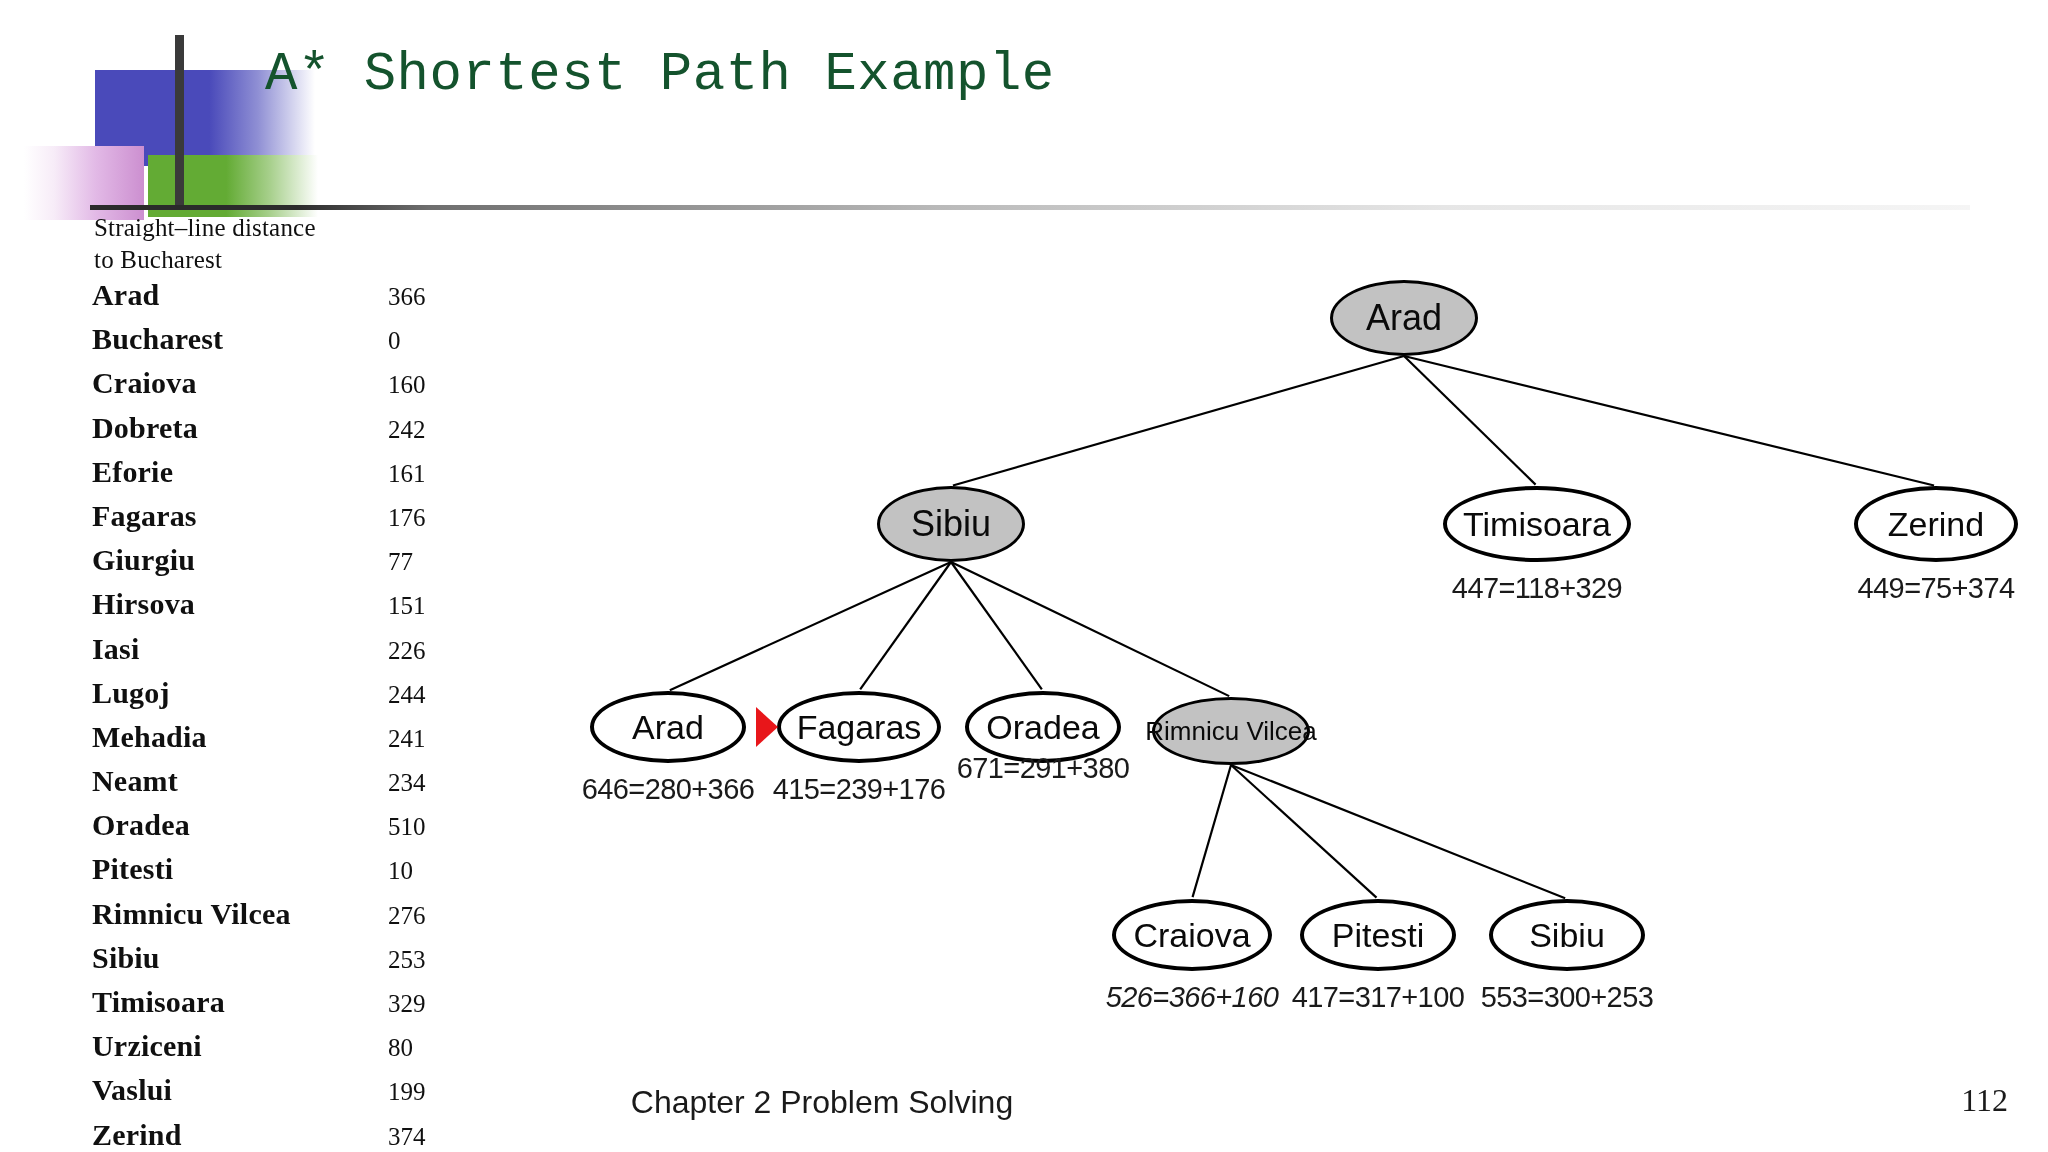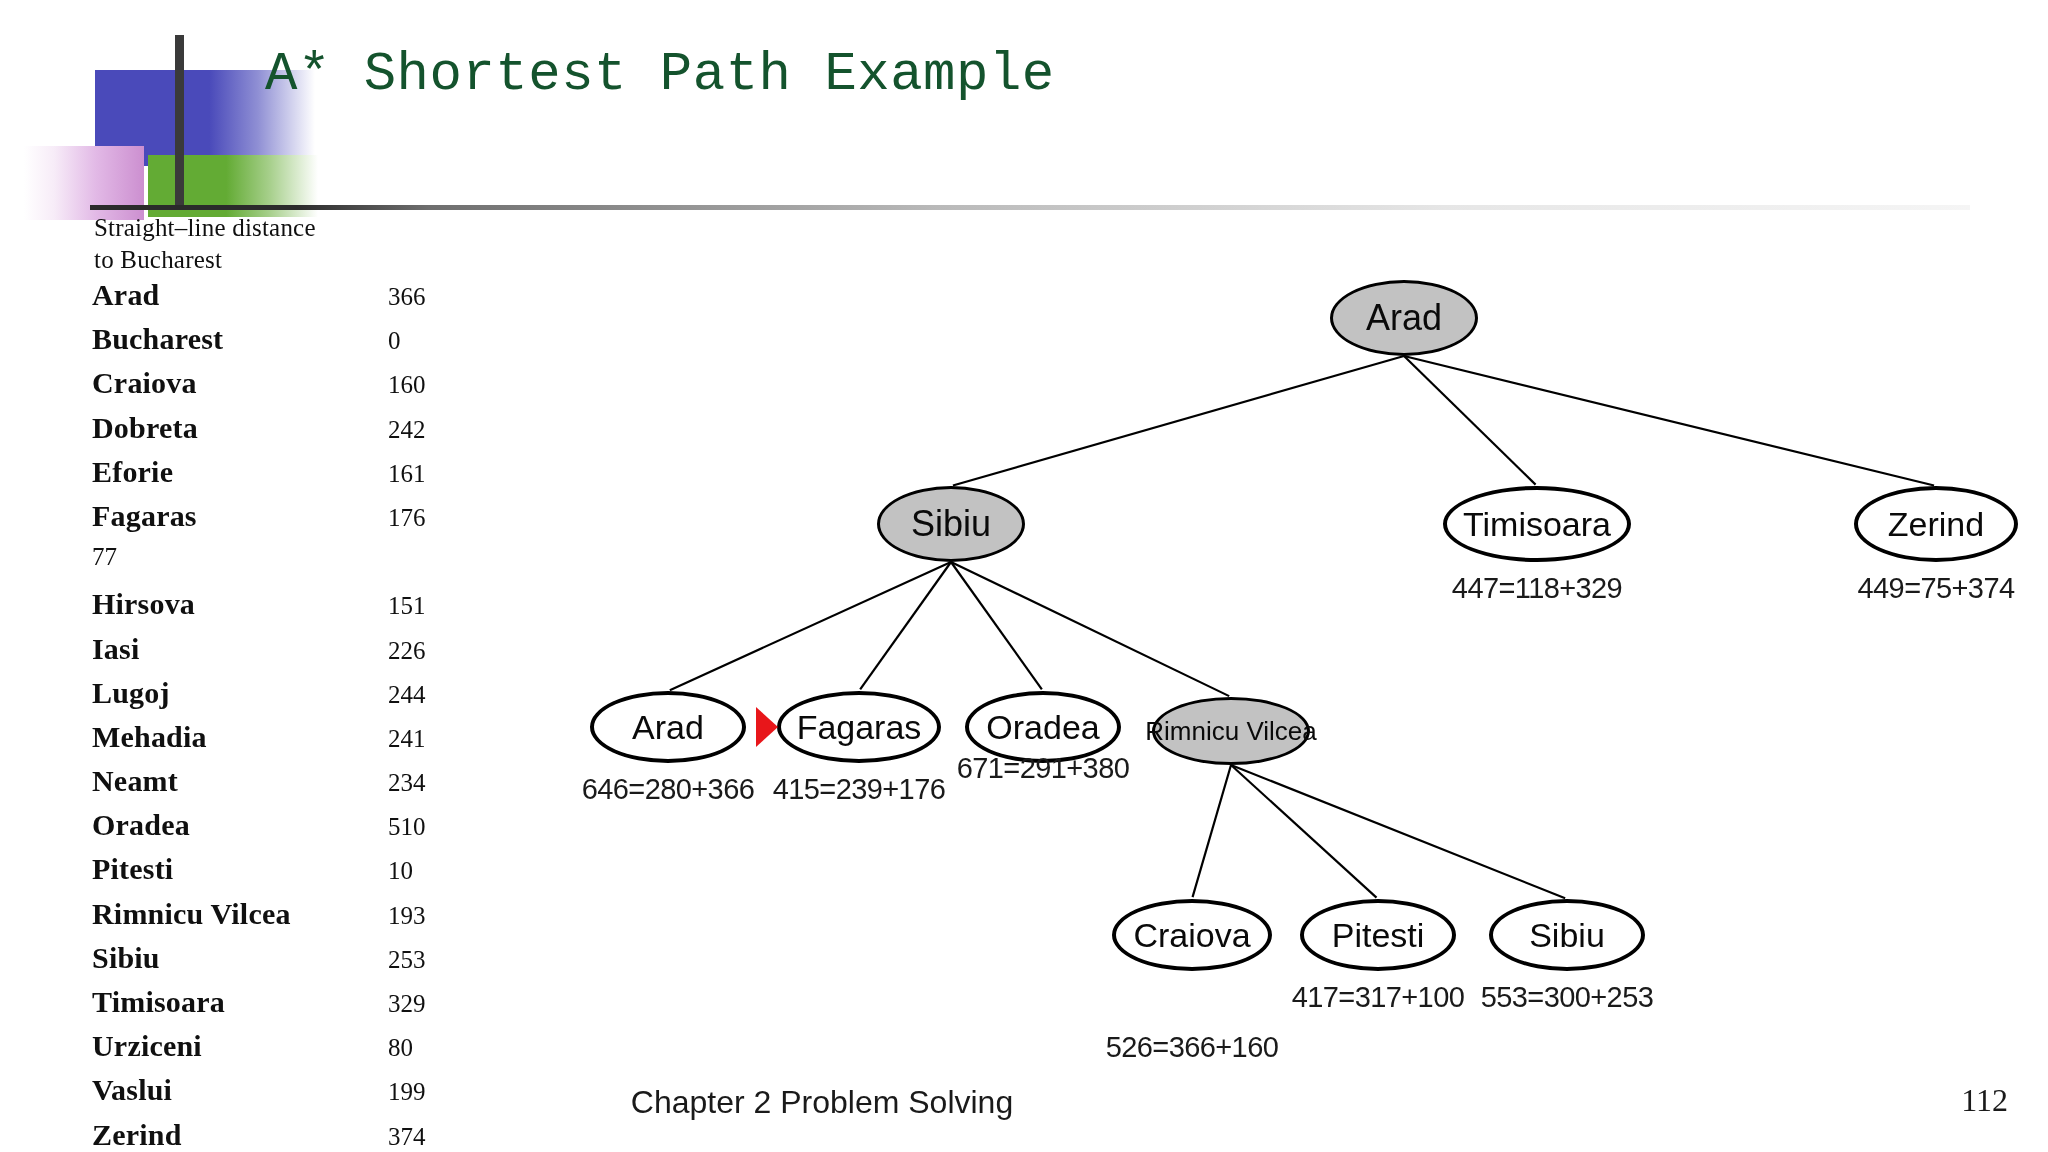--- a/index.html
+++ b/index.html
@@ -149,20 +149,21 @@
       </div>
       <div class="sld-row">
         <span class="sld-city">Eforie</span>
         <span class="sld-val">161</span>
       </div>
       <div class="sld-row">
         <span class="sld-city">Fagaras</span>
         <span class="sld-val">176</span>
       </div>
       <div class="sld-row">
+        <span class="sld-city">Giurgiu</span>
         <span class="sld-val">77</span>
       </div>
       <div class="sld-row">
         <span class="sld-city">Hirsova</span>
         <span class="sld-val">151</span>
       </div>
       <div class="sld-row">
         <span class="sld-city">Iasi</span>
         <span class="sld-val">226</span>
       </div>
@@ -181,21 +182,21 @@
       <div class="sld-row">
         <span class="sld-city">Oradea</span>
         <span class="sld-val">510</span>
       </div>
       <div class="sld-row">
         <span class="sld-city">Pitesti</span>
         <span class="sld-val">10</span>
       </div>
       <div class="sld-row">
         <span class="sld-city">Rimnicu Vilcea</span>
-        <span class="sld-val">193</span>
+        <span class="sld-val">276</span>
       </div>
       <div class="sld-row">
         <span class="sld-city">Sibiu</span>
         <span class="sld-val">253</span>
       </div>
       <div class="sld-row">
         <span class="sld-city">Timisoara</span>
         <span class="sld-val">329</span>
       </div>
       <div class="sld-row">
@@ -252,21 +253,21 @@
       <div class="node" style="left: 1043px; top: 727px; width: 156px; height: 72px;">
         <span class="lbl" style="font-size: 34px;">Oradea</span>
       </div>
       <div class="cost" style="left: 1043px; top: 752px;">671=291+380</div>
       <div class="node shaded" style="left: 1231px; top: 731px; width: 158px; height: 68px;">
         <span class="lbl" style="font-size: 26px;">Rimnicu Vilcea</span>
       </div>
       <div class="node" style="left: 1192px; top: 935px; width: 160px; height: 72px;">
         <span class="lbl" style="font-size: 34px;">Craiova</span>
       </div>
-      <div class="cost" style="left: 1192px; top: 1031px;">526=366+160</div>
+      <div class="cost" style="left: 1192px; top: 981px; font-style: italic;">526=366+160</div>
       <div class="node" style="left: 1378px; top: 935px; width: 156px; height: 72px;">
         <span class="lbl" style="font-size: 34px;">Pitesti</span>
       </div>
       <div class="cost" style="left: 1378px; top: 981px;">417=317+100</div>
       <div class="node" style="left: 1567px; top: 935px; width: 156px; height: 72px;">
         <span class="lbl" style="font-size: 34px;">Sibiu</span>
       </div>
       <div class="cost" style="left: 1567px; top: 981px;">553=300+253</div>
     </div>
   <div id="marker" style="left: 756px; top: 707px; border-left-color: rgb(232, 22, 26);"></div>

